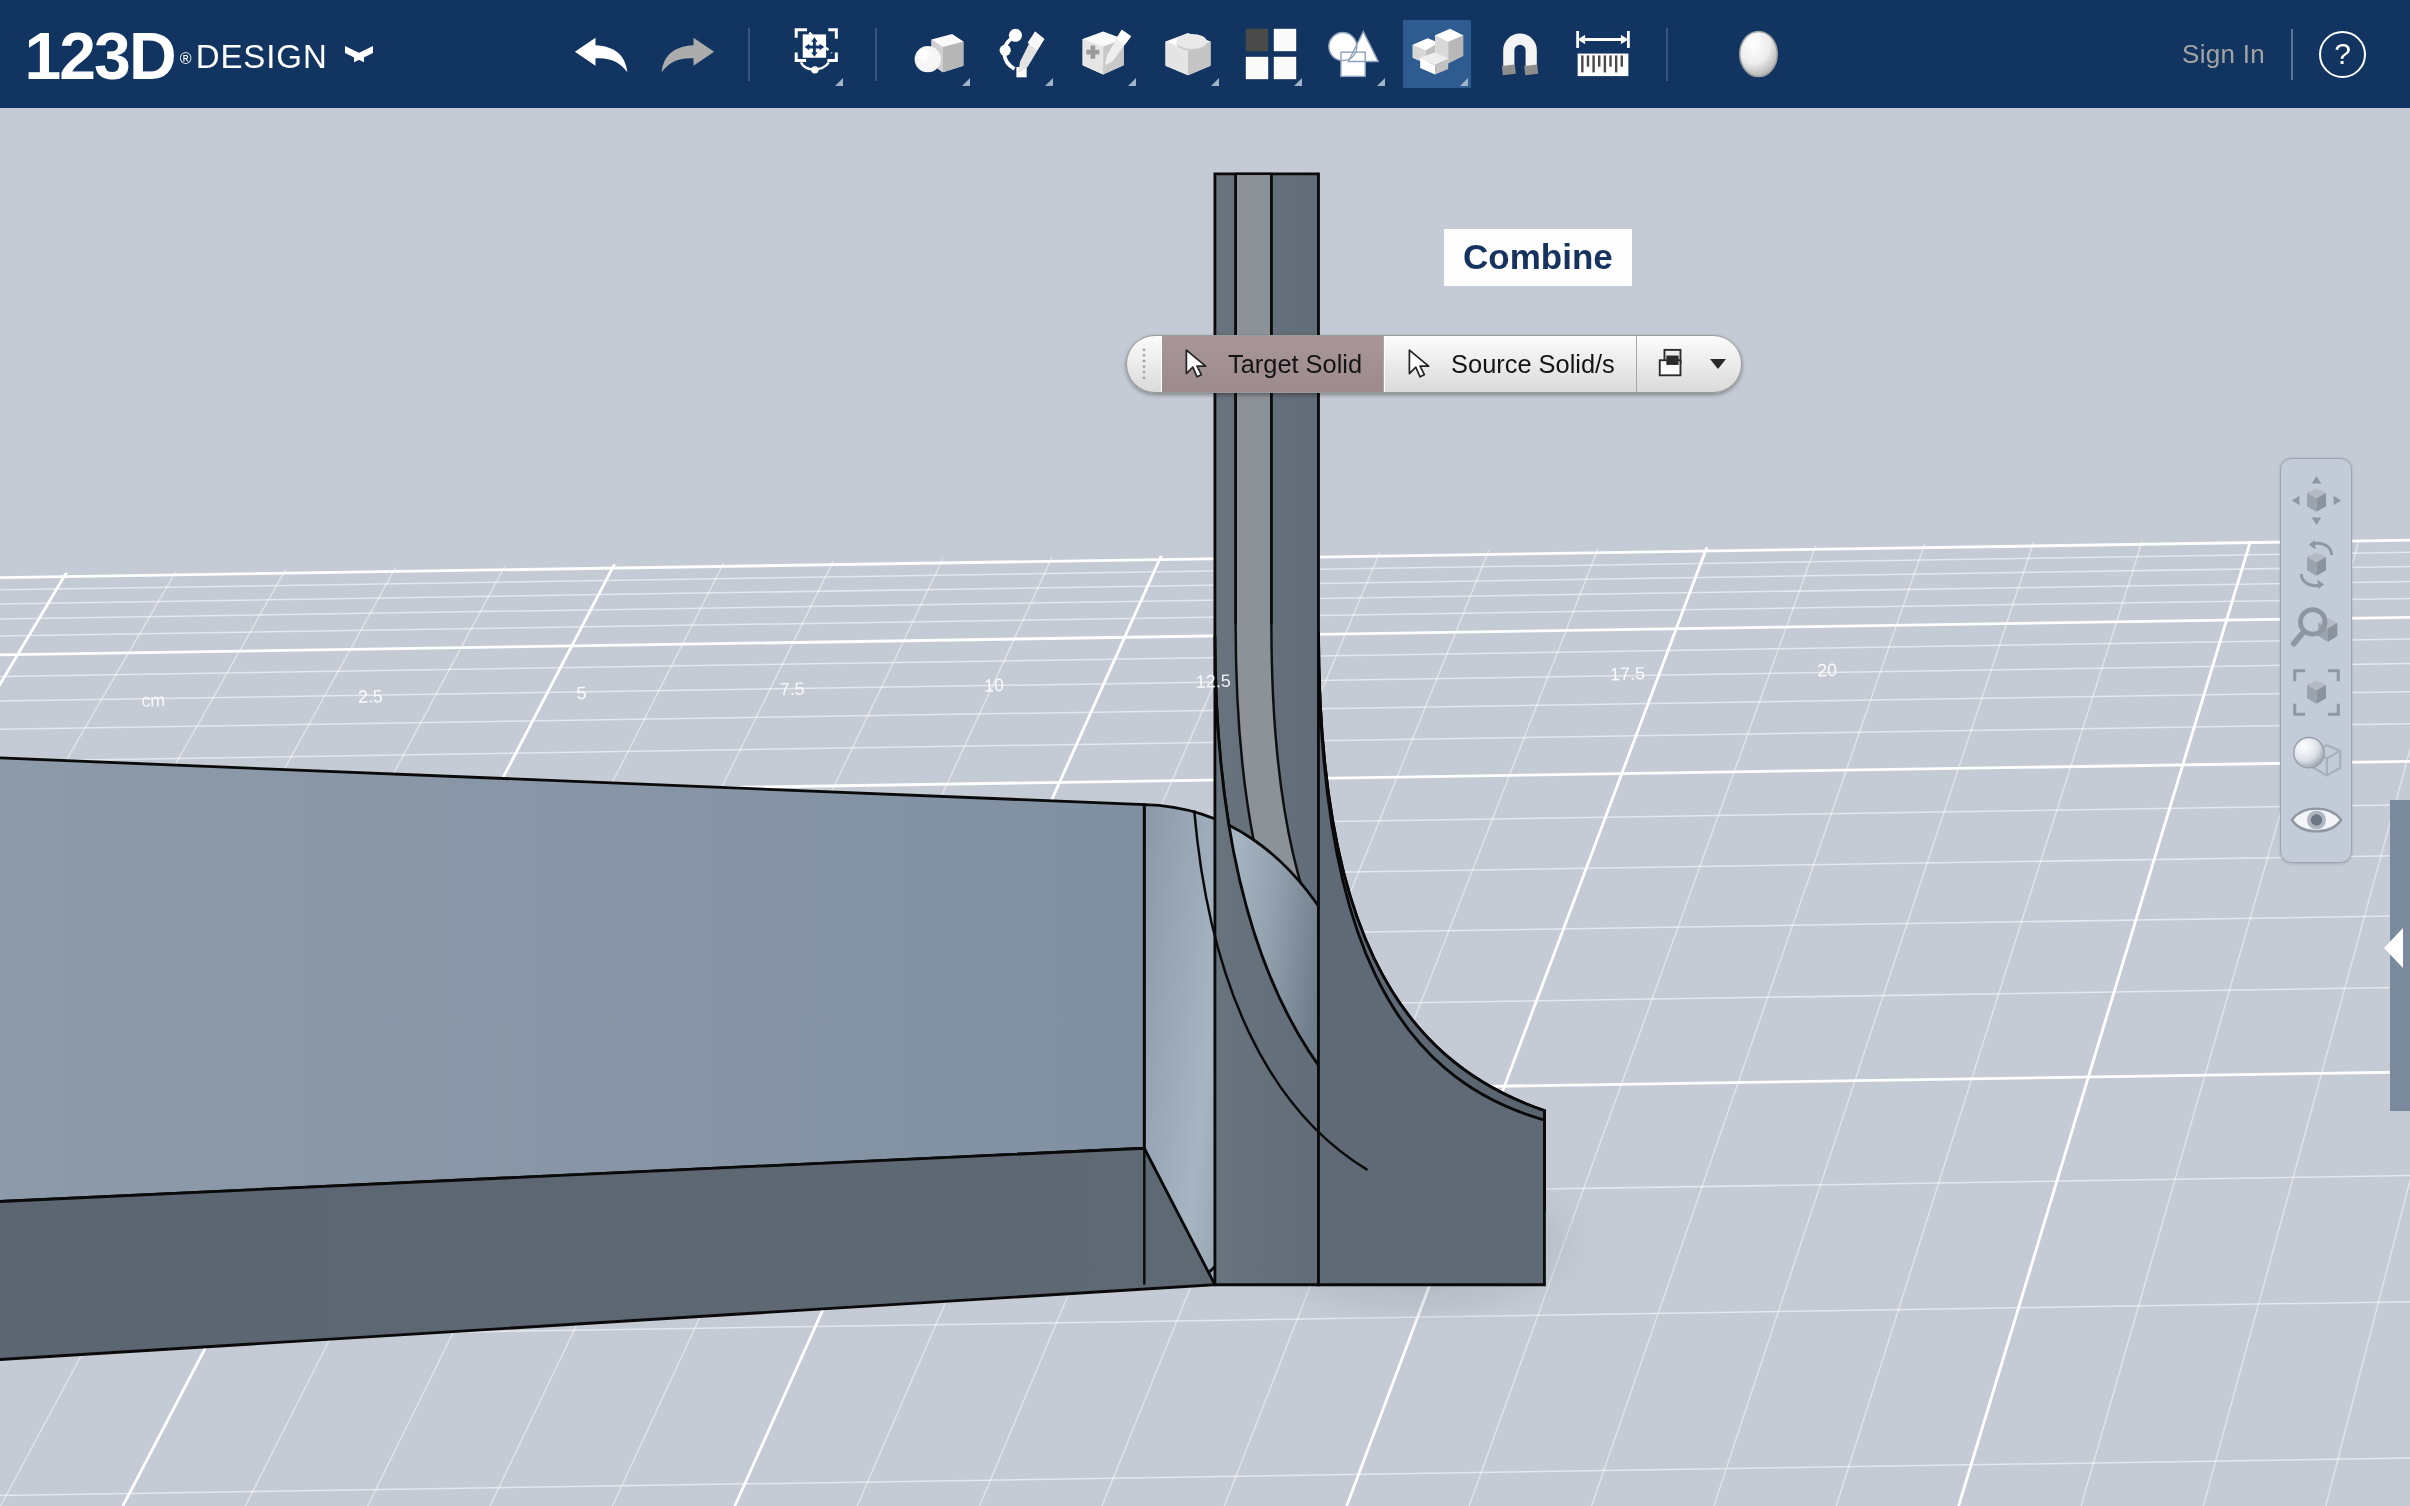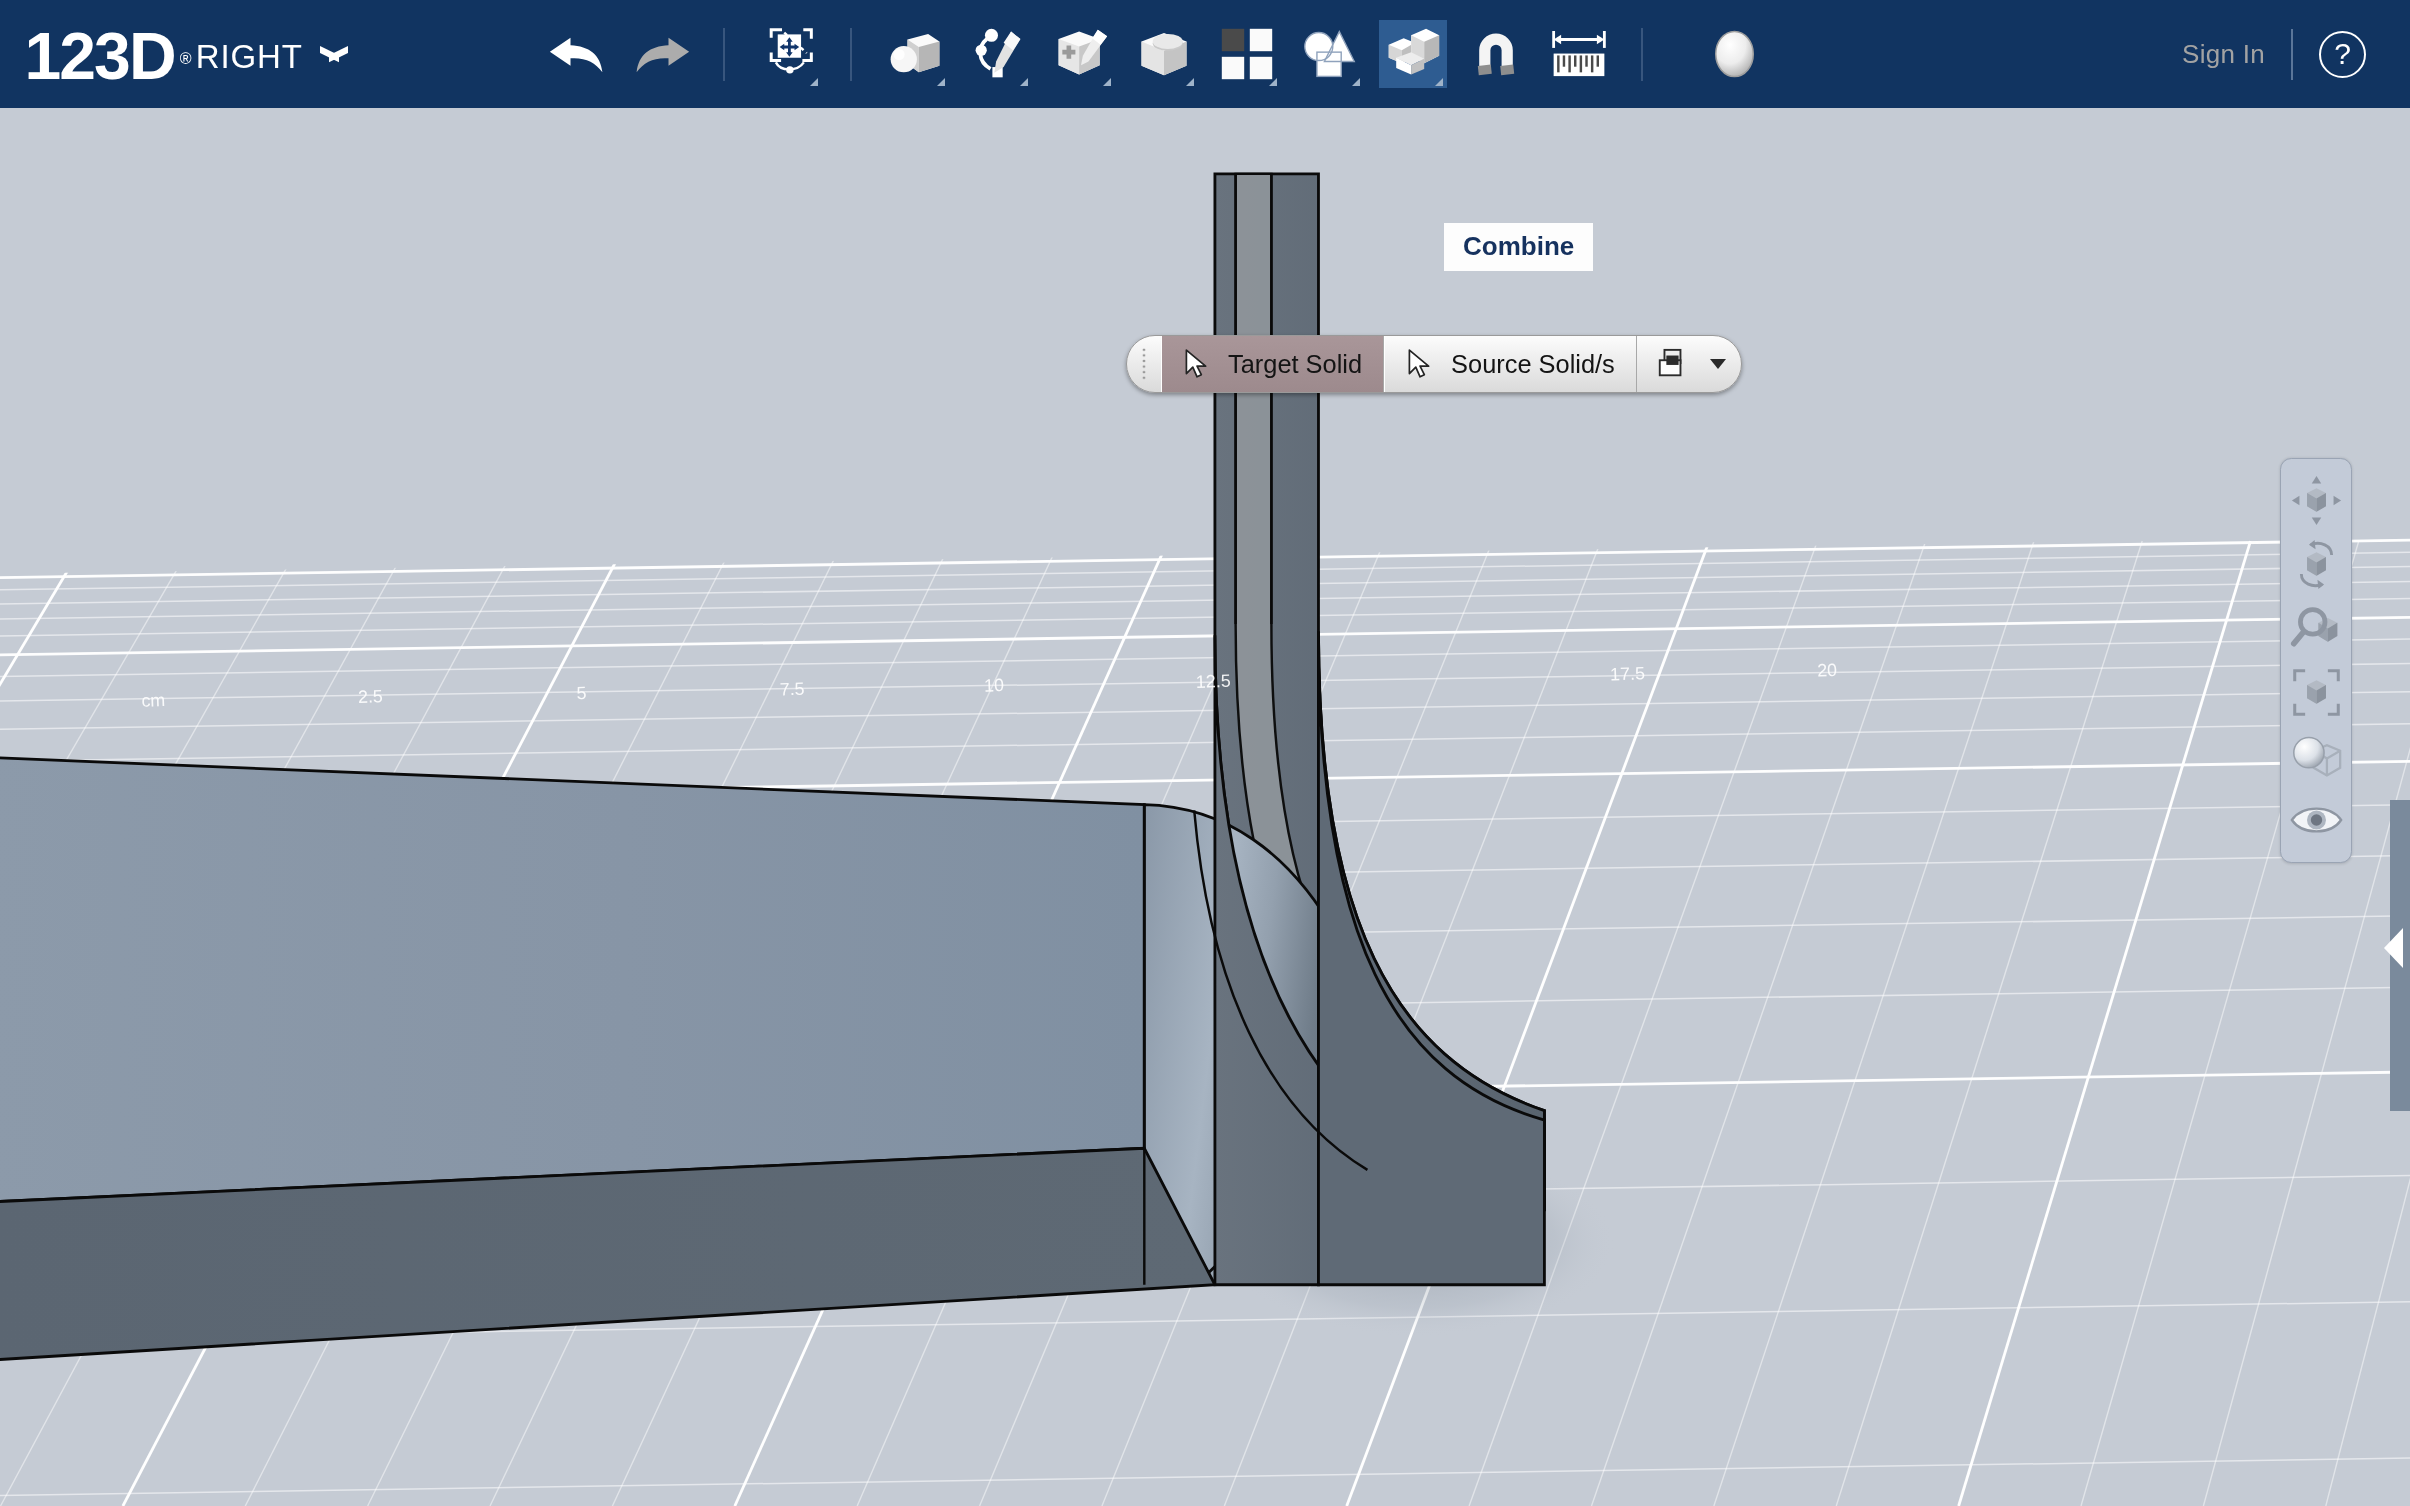--- a/index.html
+++ b/index.html
@@ -42,22 +42,22 @@
   #help-btn { width:47px; height:47px; border:2.8px solid #fff; border-radius:50%;
     color:#fff; font-size:30px; display:flex; align-items:center; justify-content:center;
     cursor:pointer; font-weight:normal; }
 
   
   #canvas { position:absolute; left:0; top:108px; width:2411px; height:1398px;
     background:#C5CBD4; overflow:hidden; }
   #grid-svg { position:absolute; left:0; top:0; }
 
   
-  #combine-tooltip { position:absolute; left:1444px; top:115px; background:#FDFDFD;
-    color:#16325F; font-weight:bold; font-size:26px; padding:7.5px 19px 9.4px 19px;
+  #combine-tooltip { position:absolute; left:1444px; top:121px; background:#FDFDFD;
+    color:#16325F; font-weight:bold; font-size:35px; padding:7.5px 19px 9.4px 19px;
     z-index:70; white-space:nowrap; }
 
   
   #cmdbar { position:absolute; left:1126px; top:227px; height:58px;
     display:flex; align-items:stretch; border-radius:29px;
     background:linear-gradient(#FCFCFC,#DADADA);
     border:0.9px solid #9A9A9A; box-shadow:0 1.9px 4.7px rgba(0,0,0,.35); z-index:55; overflow:hidden; }
   #cmd-grip { width:34px; display:flex; align-items:center; justify-content:center; }
   .grip-dots { width:5.6px; height:34px;
     background-image:radial-gradient(circle, #9a9a9a 1.2px, transparent 1.5px);
@@ -94,21 +94,21 @@
 
 <div id="app">
 
   <div id="header">
 
     <div id="logo-block">
       <div id="logo-123d">
         <span>123D</span>
         <span id="logo-reg">®</span>
       </div>
-      <div id="logo-design">RIGHT</div>
+      <div id="logo-design">DESIGN</div>
       <div id="logo-caret">
         <span class="chev-dn"></span>
       </div>
     </div>
 
     <div id="toolbar">
 
       <div class="tbtn" style="margin-left:45px;">
         <svg width="60" height="45" viewBox="0 0 64 48">
           <path d="M24 6 L2 21 L24 36 L24 28 C40 27 50 32 58 43 C56 24 44 15 24 14 Z" fill="#FFFFFF"></path>

